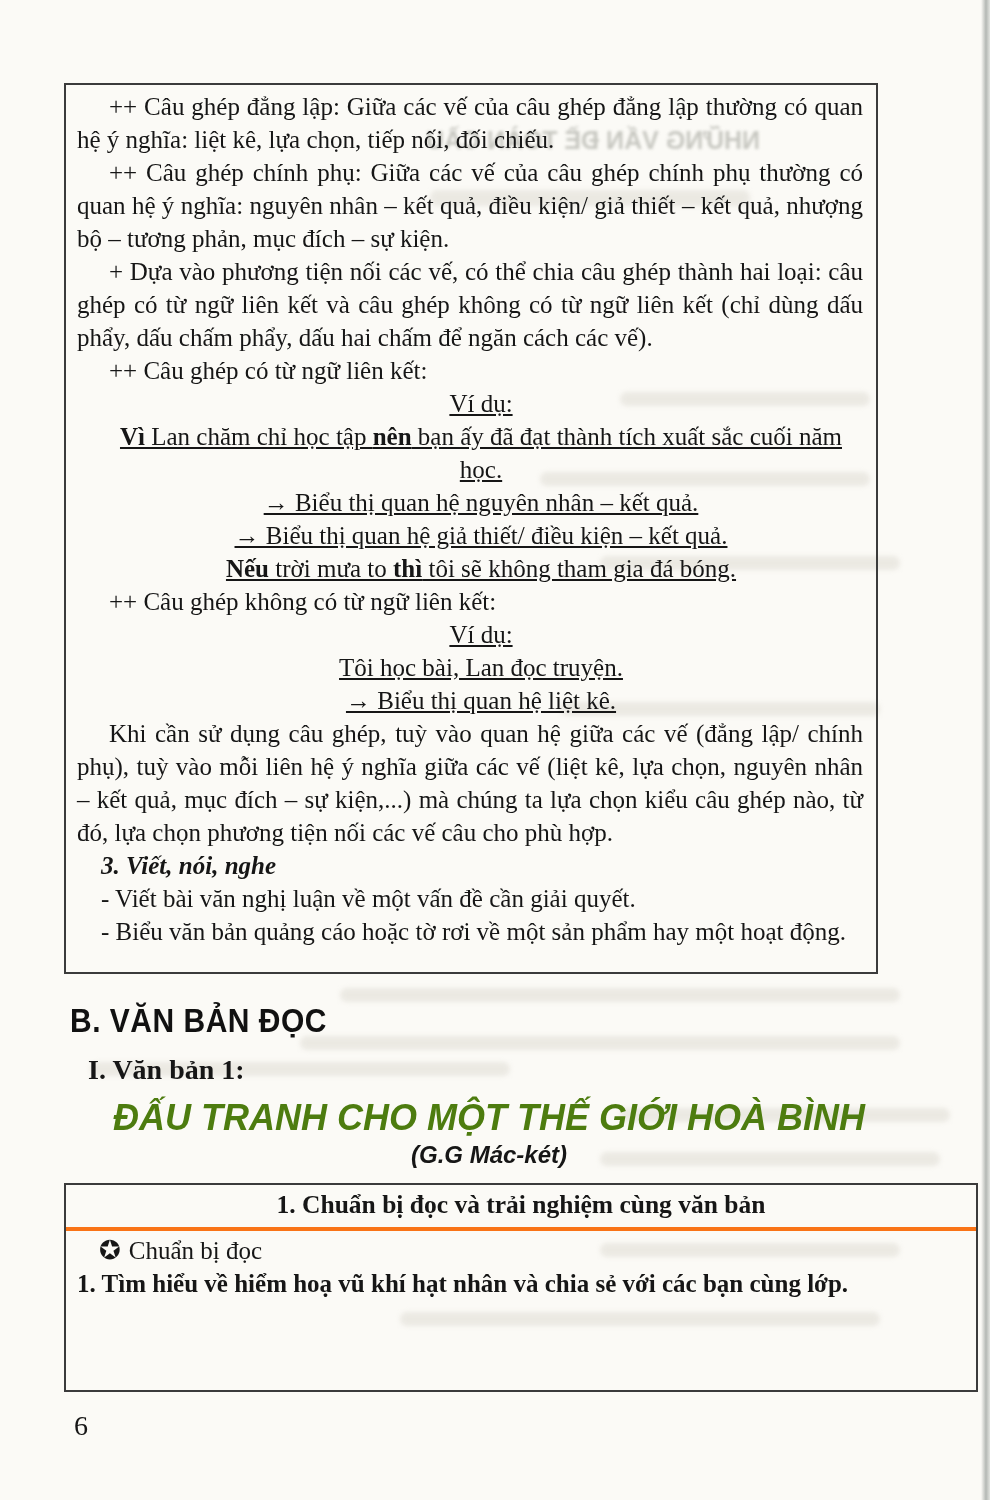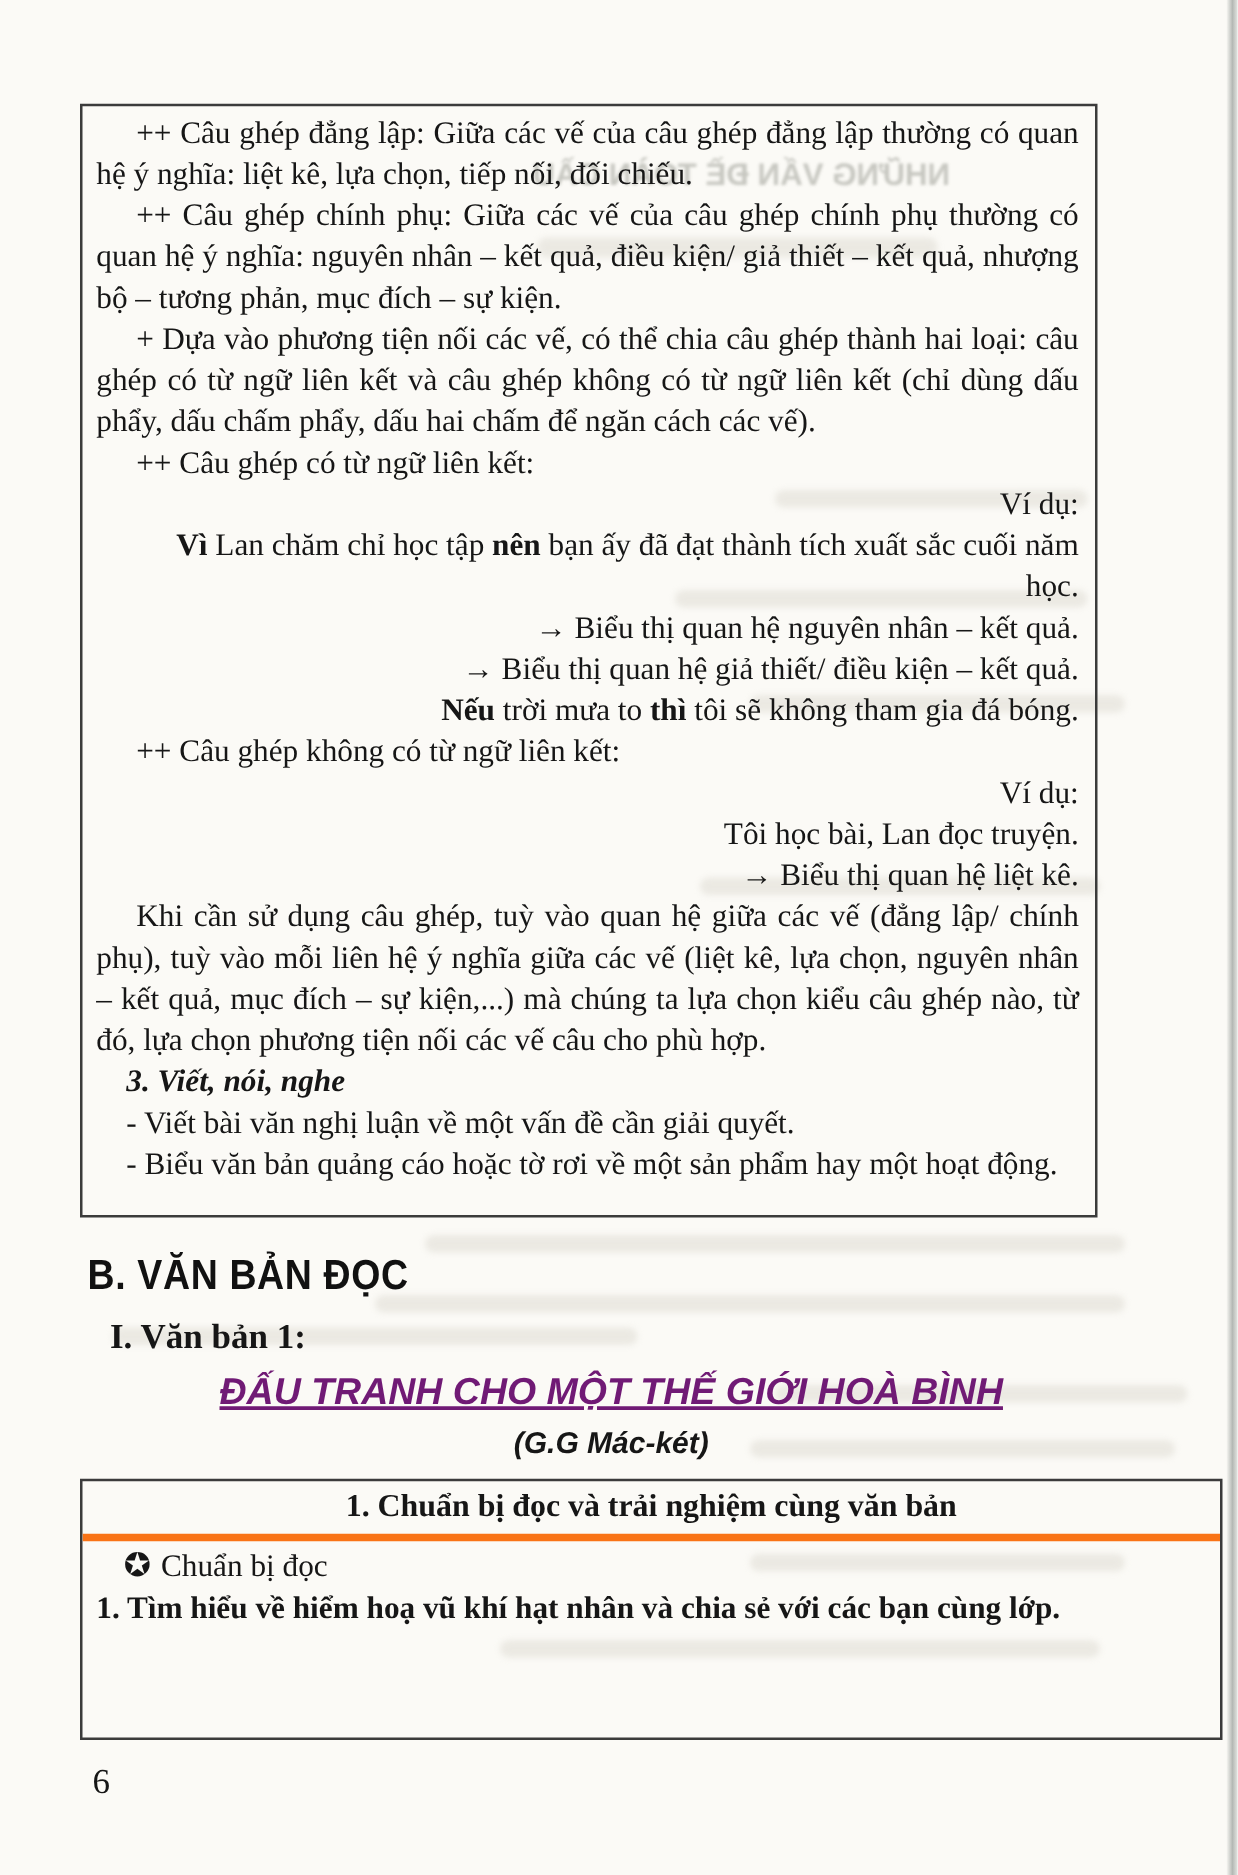--- a/index.html
+++ b/index.html
@@ -37,50 +37,50 @@
   .sm12{left:90px;top:1062px;width:420px}
   
   .intro-box{
     position:absolute;left:64px;top:83px;width:814px;height:891px;
     box-sizing:border-box;border:2px solid #3b3b3b;
     padding:5px 13px 6px 11px;overflow:hidden;
     font-size:25px;line-height:33px;
   }
   .p{margin:0;text-align:justify;}
   .ind{text-indent:32px;}
-  .sub{padding-left:22px;text-align:right;}
+  .sub{padding-left:22px;text-align:center;text-decoration:underline;}
   .li{padding-left:24px;text-align:left;}
   .bi{font-weight:bold;font-style:italic;}
   
   .section-heading{
     position:absolute;left:70px;top:1002px;
     font-family:"Liberation Sans", sans-serif;font-weight:bold;
     font-size:30px;letter-spacing:.5px;color:#111;
     transform:scaleY(1.12);transform-origin:top left;
   }
   .subheading{
     position:absolute;left:88px;top:1054px;
     font-weight:bold;font-size:28px;
   }
   .doc-title{
     position:absolute;left:0;top:1097px;width:978px;text-align:center;
     font-family:"Liberation Sans", sans-serif;font-weight:bold;font-style:italic;
-    font-size:30px;color:#701a75;text-decoration:underline;
+    font-size:36px;color:#4d7c0f;
   }
   .doc-author{
     position:absolute;left:0;top:1141px;width:978px;text-align:center;
     font-family:"Liberation Sans", sans-serif;font-weight:bold;font-size:24px;font-style:italic;
   }
   
   .reading-box{
     position:absolute;left:64px;top:1183px;width:914px;height:209px;
     box-sizing:border-box;border:2px solid #3b3b3b;overflow:hidden;
   }
   .reading-box-header{
-    border-bottom:6px solid #f97316;
+    border-bottom:4px solid #f97316;
     text-align:center;font-weight:bold;font-size:25.5px;
     padding:5px 0 7px 0;
   }
   .reading-box-body{
     padding:4px 13px 0 11px;font-size:25px;line-height:32.5px;
   }
   .prep-line{margin:0;font-weight:normal;padding-left:22px;text-align:left;}
   .star{font-size:26px;margin-right:8px;}
   .task-line{margin:0;font-weight:bold;text-align:left;}
   .body-par{margin:0;text-align:justify;text-indent:30px;}

